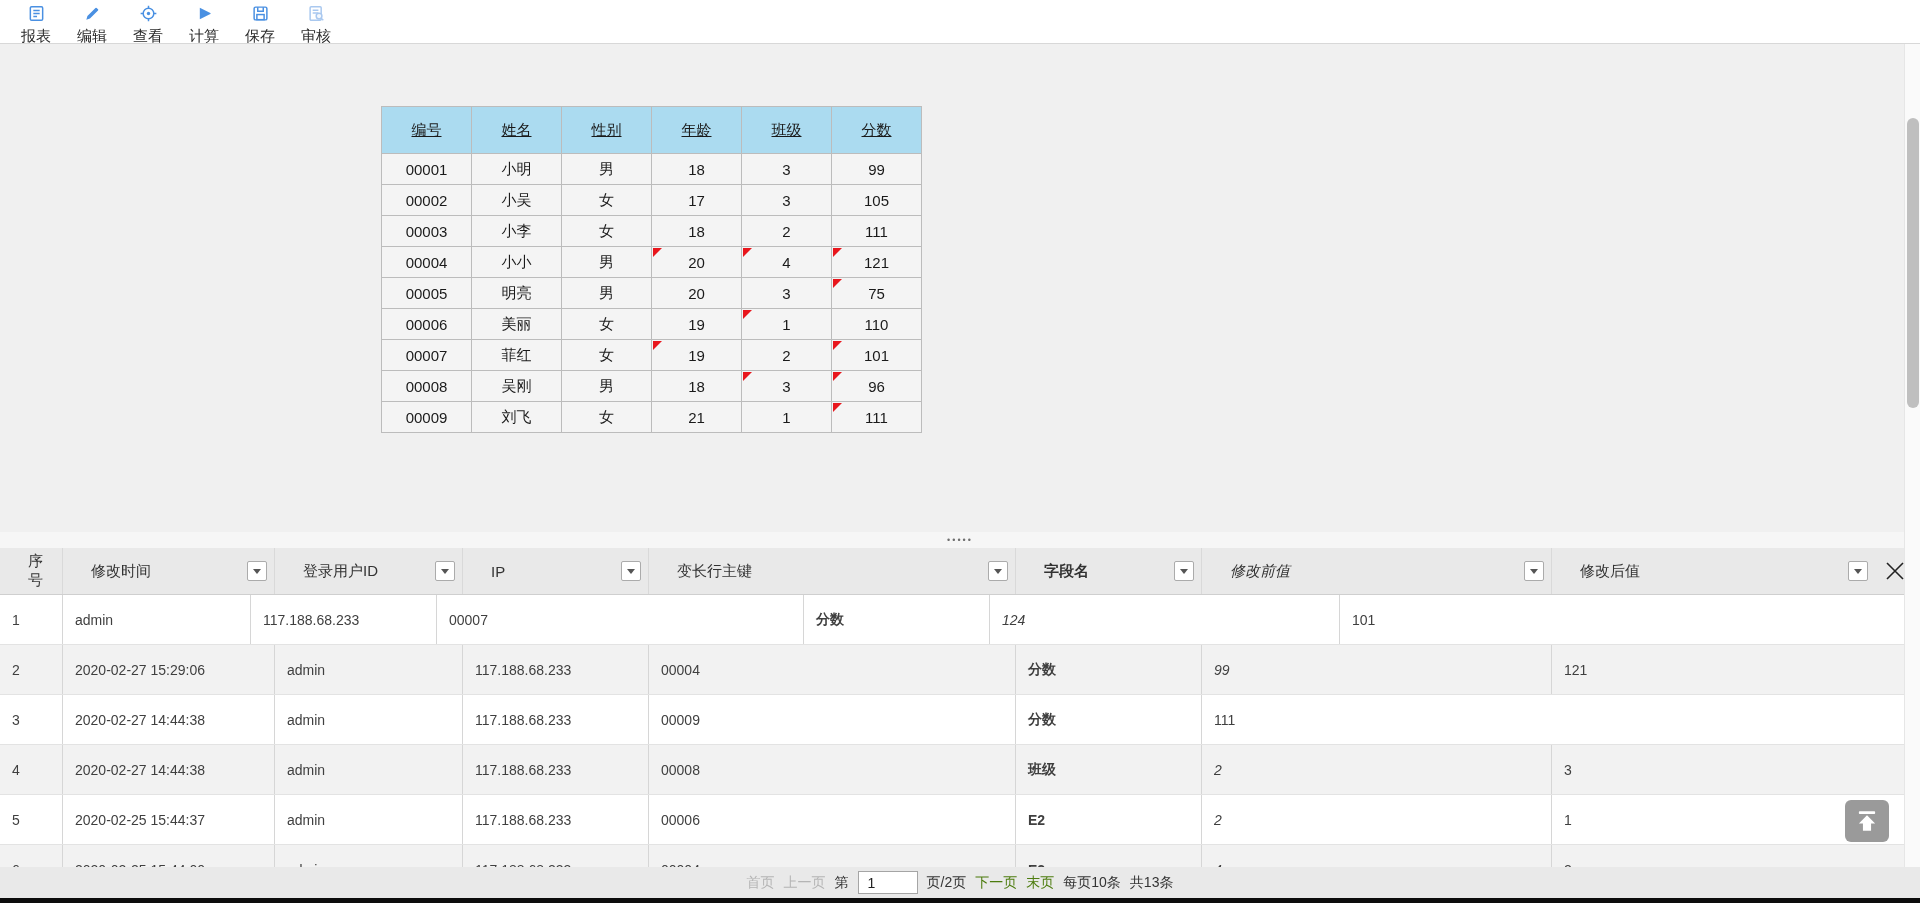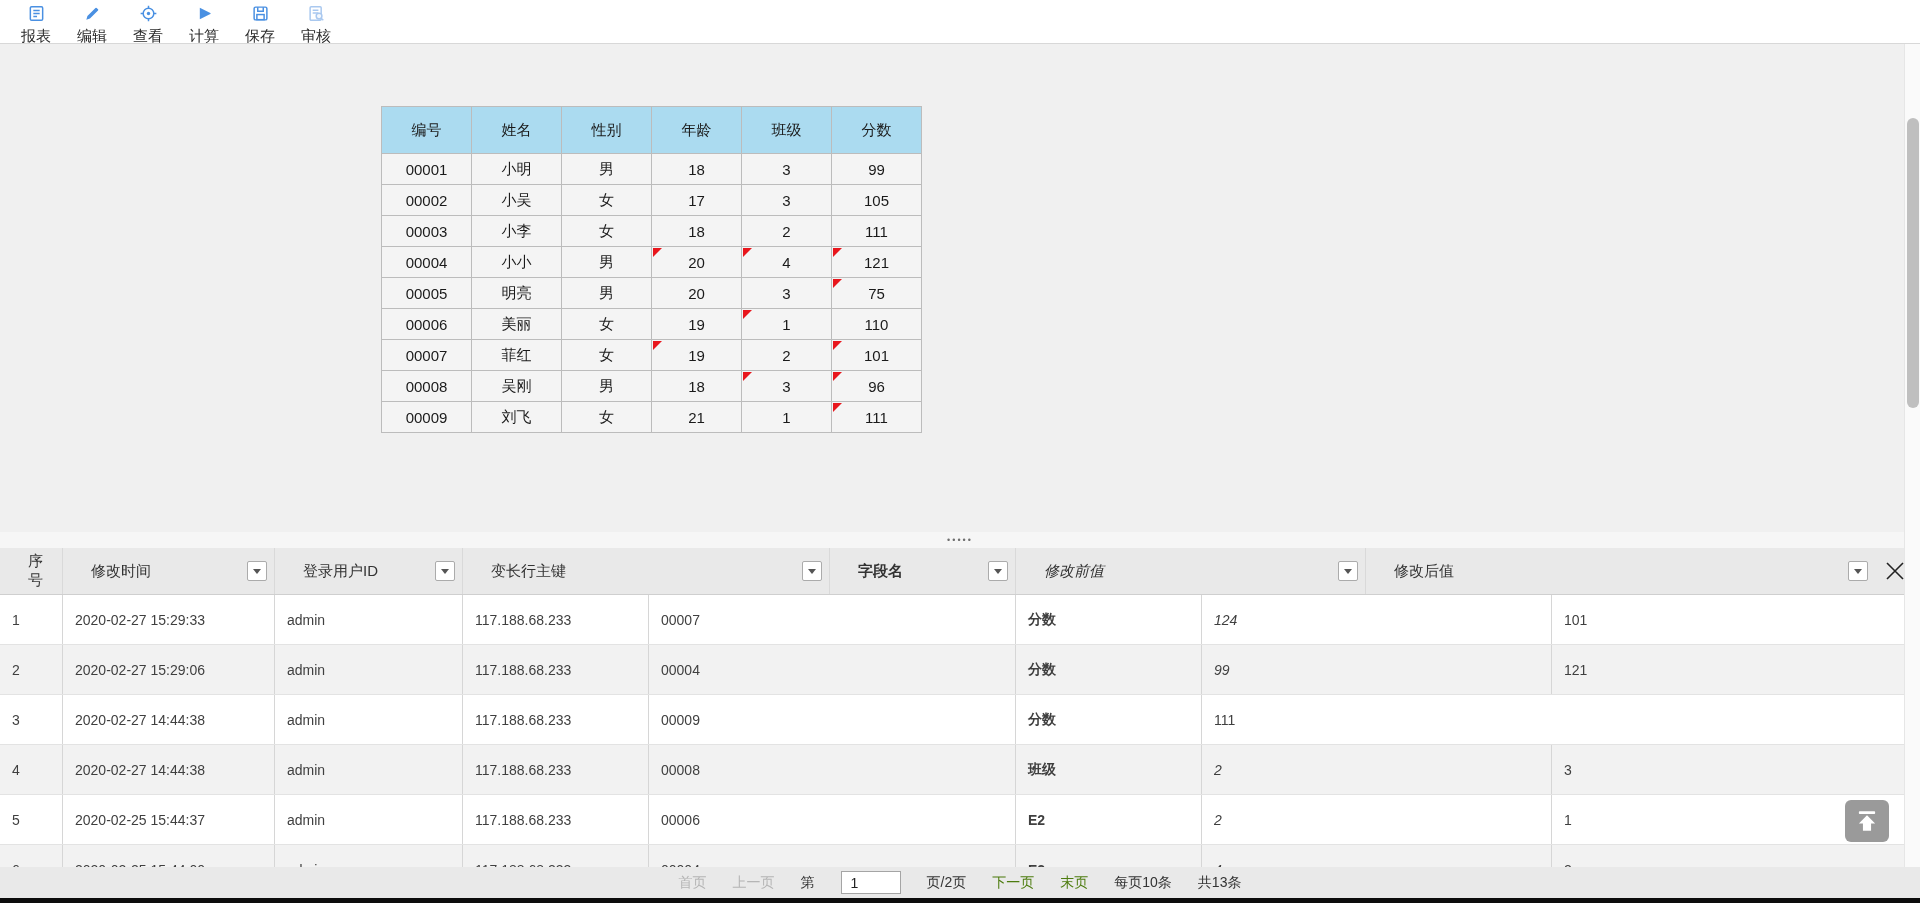--- a/index.html
+++ b/index.html
@@ -14,21 +14,21 @@
             cursor:pointer; color:#2b2b2b; font-size:15px;flex-direction:column; }
   .tb-ic { display:flex; align-items:center; }
   .caret { width:0; height:0; border-left:4px solid transparent; border-right:4px solid transparent;
            border-top:5px solid #4d4d4d; margin-left:3px; }
 
   
   .canvas { position:absolute; left:0; top:44px; width:1904px; height:488px; background:#f0f0f0; }
   table.rt { position:absolute; left:381px; top:62px; border-collapse:collapse; table-layout:fixed; }
   table.rt th, table.rt td { border:1px solid #bcbcbc; width:90px; text-align:center;
                              font-size:15px; color:#1a1a1a; font-weight:normal; position:relative; }
-  table.rt th { background:#abdbf0; height:47px; }
+  table.rt th { background:#abdbf0; height:47px;text-decoration:underline; }
   table.rt td { background:#f4f4f4; height:31px; }
   td.marked::before { content:""; position:absolute; left:1px; top:1px; width:9px; height:9px;
                       background:#e8161c; clip-path:polygon(0 0,100% 0,0 100%); }
 
   
   .splitter { position:absolute; left:0; top:532px; width:1920px; height:16px; background:#f6f6f6;
               display:flex; align-items:center; justify-content:center; cursor:row-resize; }
   .splitter .dots { color:#6f6f6f; font-size:9px; letter-spacing:2px; line-height:9px; }
 
   
@@ -48,21 +48,21 @@
   .lrows { height:272px; overflow:hidden; }
   .lrow { display:flex; height:50px; border-bottom:1px solid #e3e3e3; background:#ffffff; }
   .lrow:nth-child(even) { background:#f2f2f2; }
   .lrow .bc { display:flex; align-items:center; border-right:1px solid #d6d6d6;
               padding-left:12px; font-size:14px; color:#3f3f3f; overflow:hidden; white-space:nowrap; }
   .c0{width:63px;} .c1{width:212px;} .c2{width:188px;} .c3{width:186px;}
   .c4{width:367px;} .c5{width:186px;font-weight:bold;} .c6{width:350px;font-style:italic;} .c7{width:368px; border-right:none!important;}
 
   
   .pager { position:absolute; left:0; top:867px; width:1920px; height:31px; background:#e9e9e9;
-           display:flex; align-items:center; justify-content:center; gap:26px; font-size:14px; color:#333; }
+           display:flex; align-items:center; justify-content:center; gap:9px; font-size:14px; color:#333; }
   .pg-disabled { color:#b5b5b5; cursor:default; }
   .pg-link { color:#4d7c0f; cursor:pointer; }
   .pg-input { width:60px; height:23px; border:1px solid #a5a5a5; background:#fff; font-size:14px;
               padding-left:9px; color:#222; }
   .bottom-strip { position:absolute; left:0; top:898px; width:1920px; height:5px; background:#0c0c0c; }
 
   
   .vscroll { position:absolute; left:1904px; top:44px; width:16px; height:823px;
              background:#fafafa; border-left:1px solid #e6e6e6; }
   .vthumb { position:absolute; left:2px; top:74px; width:12px; height:290px;
@@ -240,20 +240,26 @@
       <span class="filter-btn">
           <i class="fcaret"></i>
         </span>
     </div>
     <div class="hc c2">
       <span>登录用户ID</span>
       <span class="filter-btn">
           <i class="fcaret"></i>
         </span>
     </div>
+    <div class="hc c3">
+      <span>IP</span>
+      <span class="filter-btn">
+          <i class="fcaret"></i>
+        </span>
+    </div>
     <div class="hc c4">
       <span>变长行主键</span>
       <span class="filter-btn">
           <i class="fcaret"></i>
         </span>
     </div>
     <div class="hc c5">
       <span>字段名</span>
       <span class="filter-btn">
           <i class="fcaret"></i>
@@ -272,21 +278,20 @@
         </span>
     </div>
     <svg class="close-x" viewBox="0 0 22 22">
       <path d="M3 3 L19 19 M19 3 L3 19" stroke="#222" stroke-width="1.6" fill="none"></path>
     </svg>
   </div>
 
   <div class="lrows">
     <div class="lrow">
       <div class="bc c0">1</div>
-      <div class="bc c1">2020-02-27 15:29:33</div>
       <div class="bc c2">admin</div>
       <div class="bc c3">117.188.68.233</div>
       <div class="bc c4">00007</div>
       <div class="bc c5">分数</div>
       <div class="bc c6">124</div>
       <div class="bc c7">101</div>
     </div>
     <div class="lrow">
       <div class="bc c0">2</div>
       <div class="bc c1">2020-02-27 15:29:06</div>

